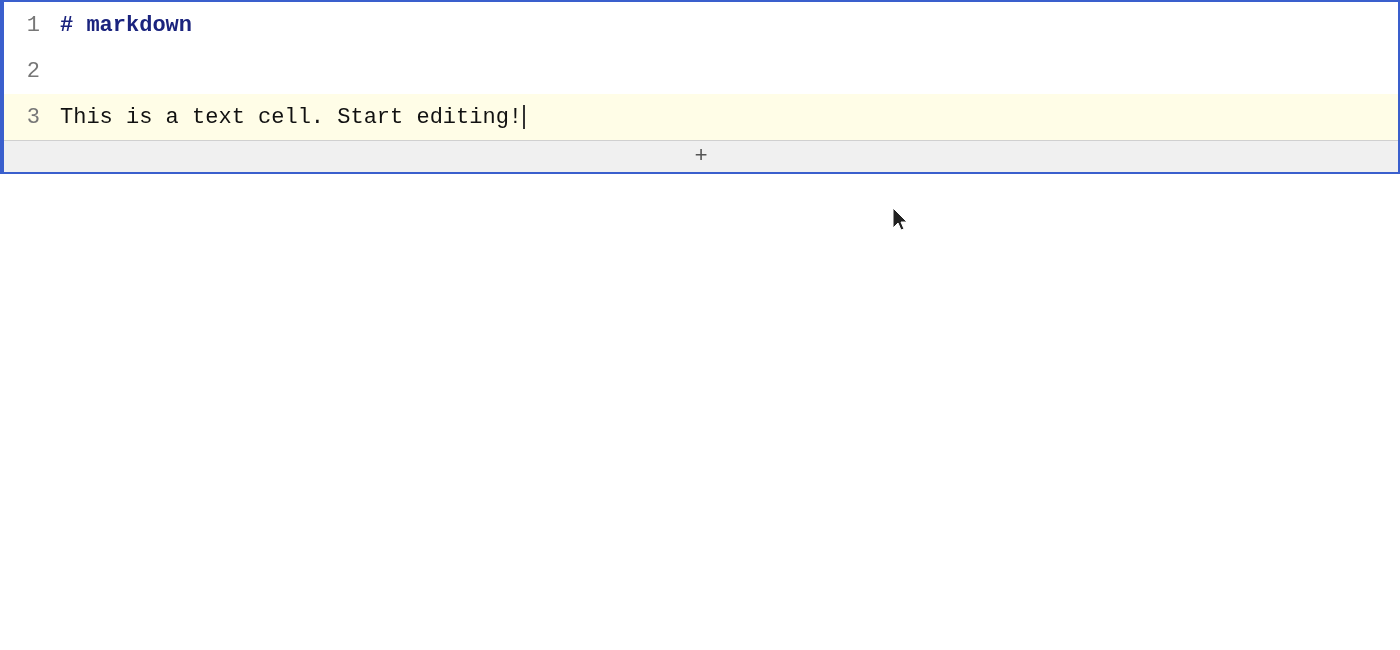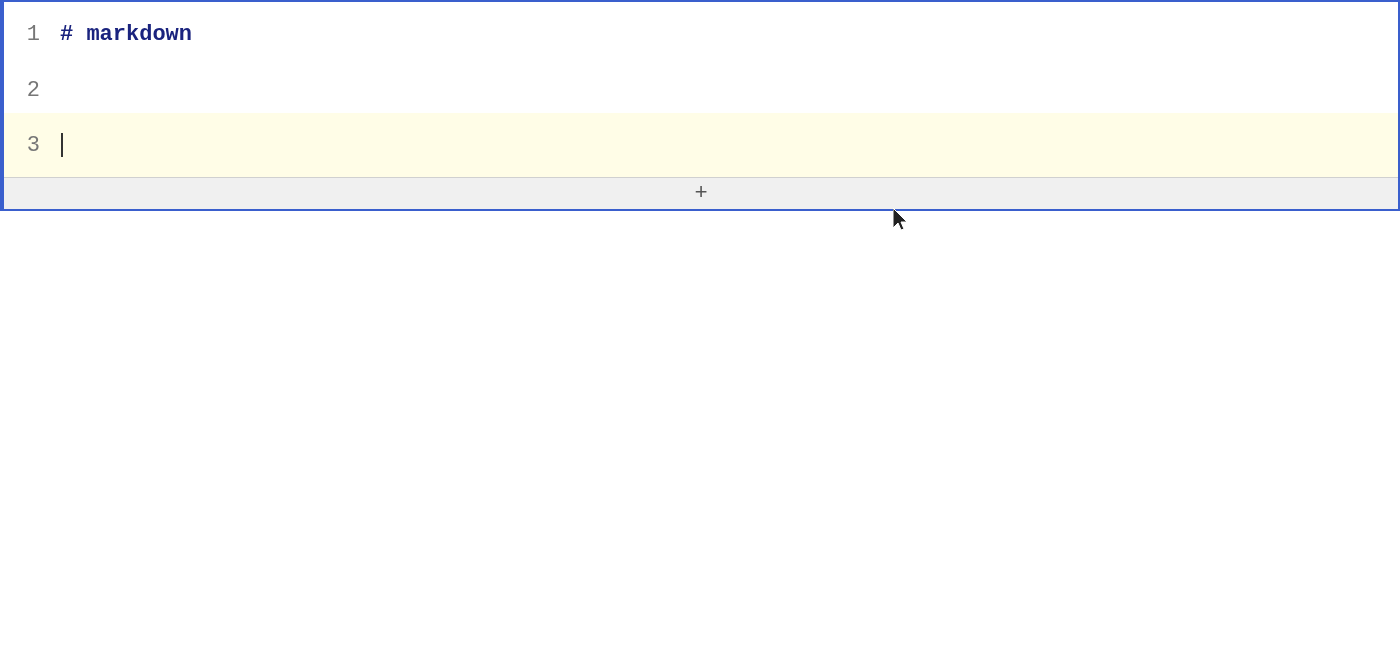--- a/index.html
+++ b/index.html
@@ -51,21 +51,21 @@
       font-size: 22px;
       font-family: 'Courier New', Courier, monospace;
       user-select: none;
       background: inherit;
     }
 
     .line-content {
       flex: 1;
       display: flex;
       align-items: center;
-      padding: 20px 6px;
+      padding: 10px 6px;
       font-size: 22px;
       font-family: 'Courier New', Courier, monospace;
       color: #111;
       white-space: pre;
     }
 
     .line-content .keyword {
       color: #1a237e;
       font-weight: bold;
     }
@@ -137,21 +137,21 @@
       </div>
       <div class="line-content">
       </div>
     </div>
 
     <div class="code-line line-3">
       <div class="line-number">
         <span>3</span>
       </div>
       <div class="line-content">
-        <span class="cursor-bar"></span>
+        <span>This is a text cell. Start editing!</span><span class="cursor-bar"></span>
       </div>
     </div>
 
     <div class="add-cell-bar">
       <span class="add-cell-plus">+</span>
     </div>
 
   </div>
 
   <svg class="mouse-cursor" viewBox="0 0 20 24" xmlns="http://www.w3.org/2000/svg">

